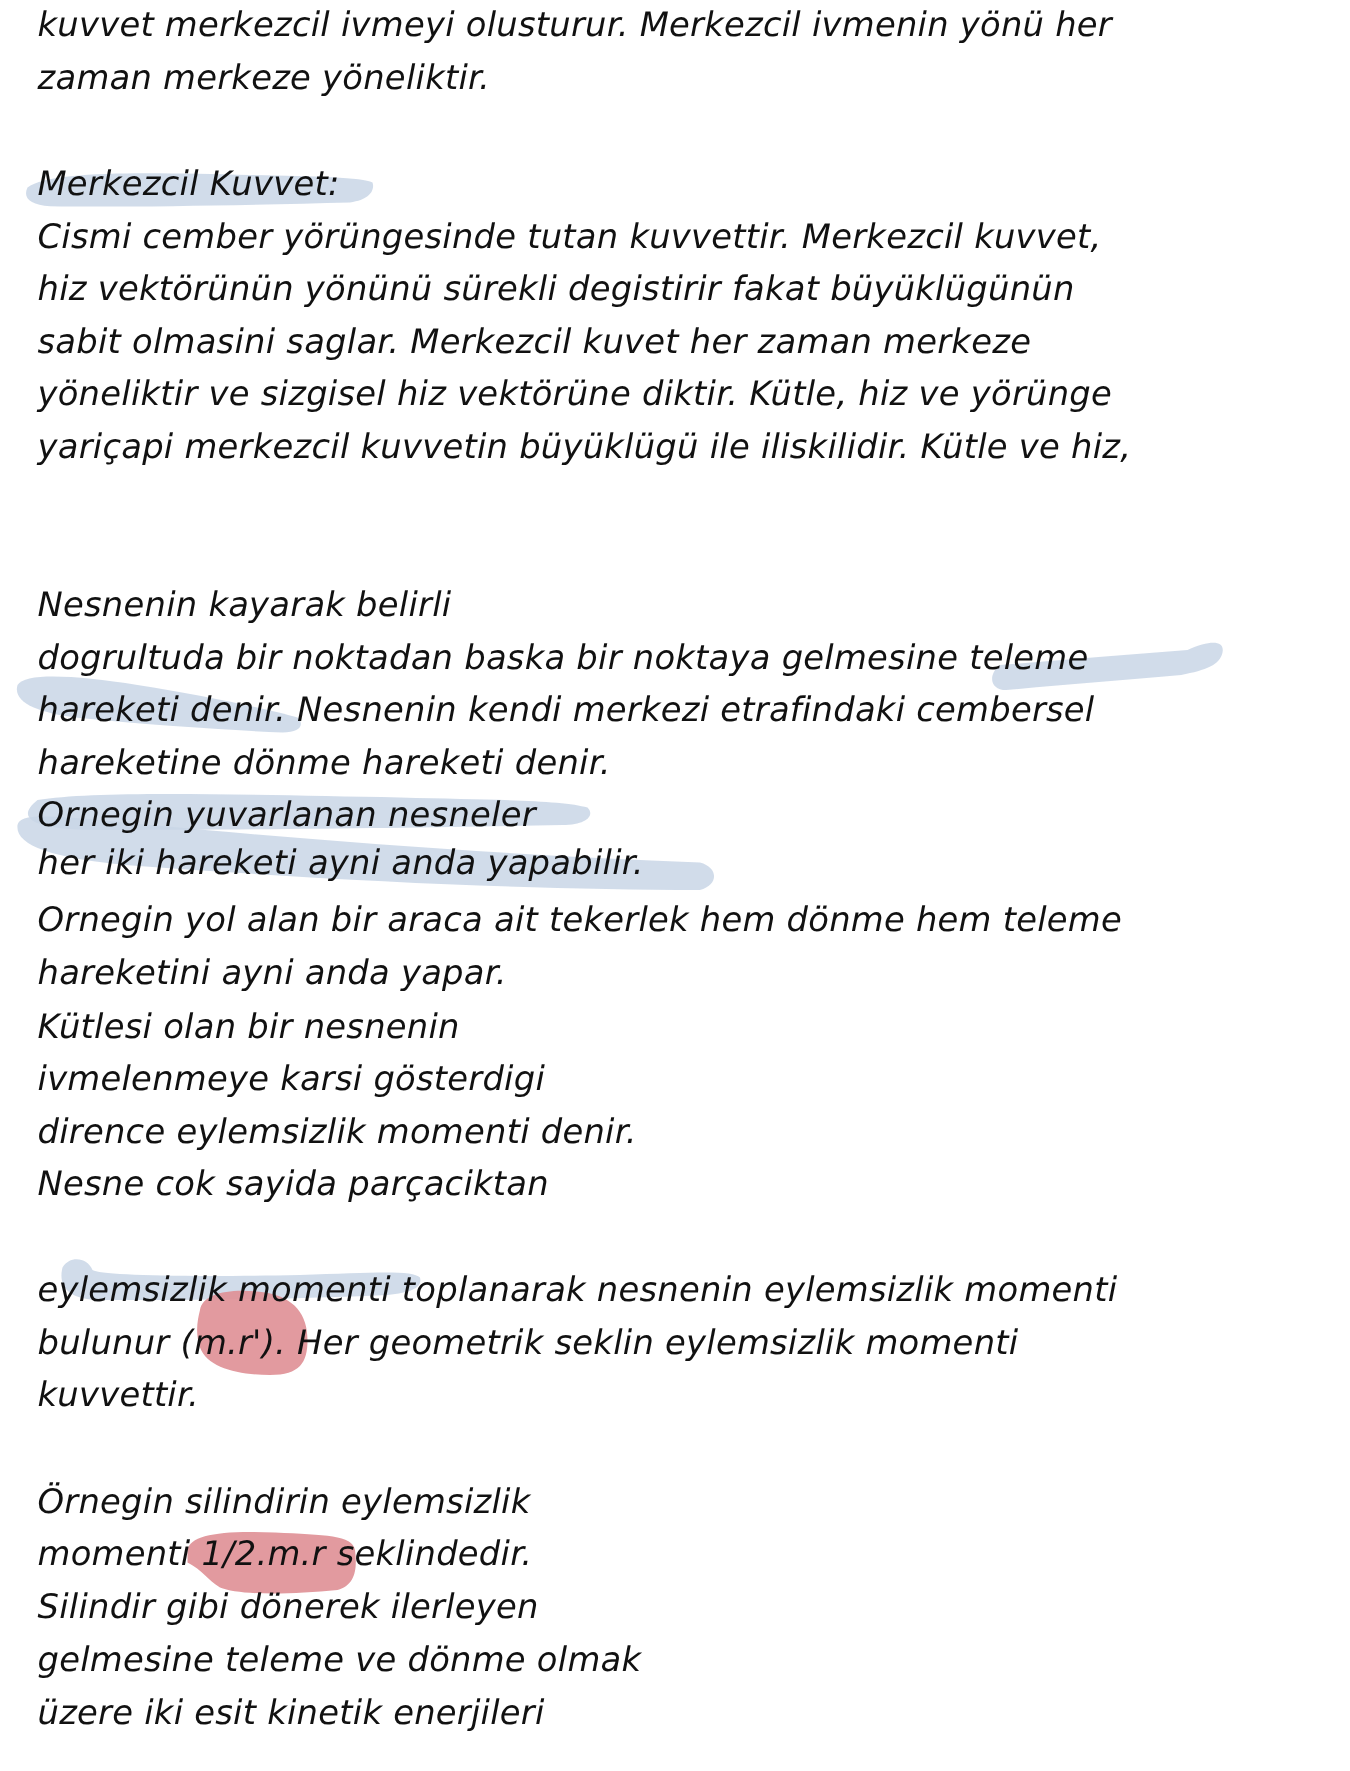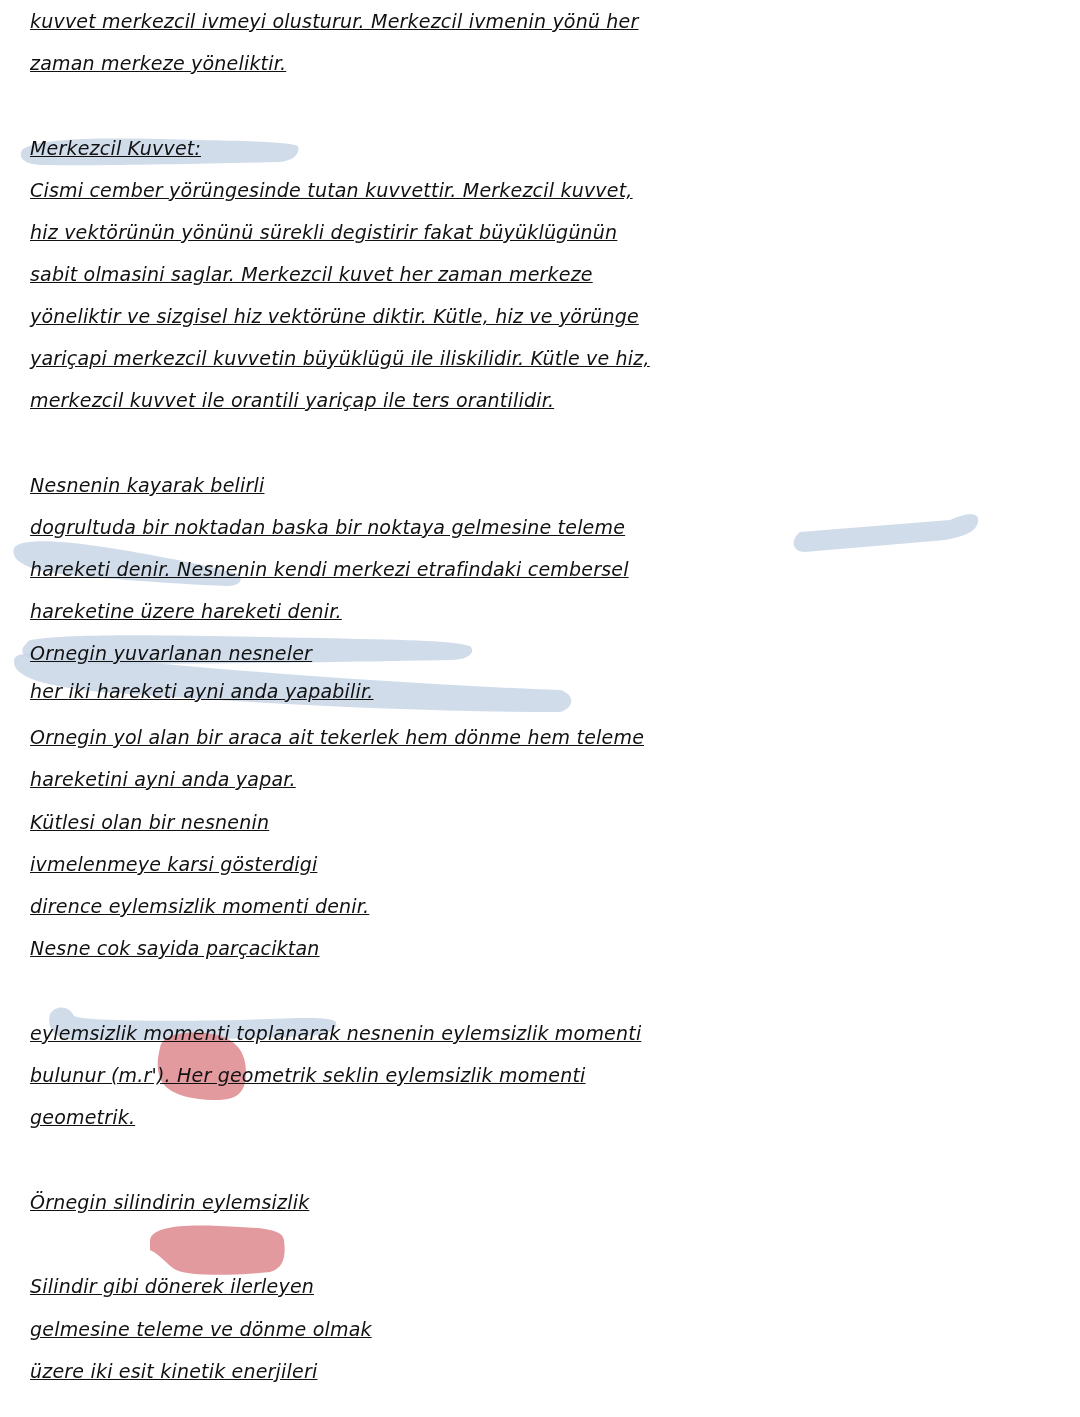--- a/index.html
+++ b/index.html
@@ -24,27 +24,26 @@
     .highlights {
       position: absolute;
       left: 0; top: 0;
       width: 1080px;
       height: 1417px;
       pointer-events: none;
     }
     .line {
       position: absolute;
       left: 30px;
-      font-size: 19px;
+      font-size: 27px;
       font-style: italic;
       letter-spacing: 0.2px;
       white-space: nowrap;
       line-height: 34px;
       height: 34px;
-      text-decoration: underline;
     }
   </style>
 </head>
 <body>
 
 <div class="page">
 
   <svg class="highlights" viewBox="0 0 1080 1417" xmlns="http://www.w3.org/2000/svg">
 
     <path d="M22,150 C40,136 120,138 200,140 C250,141 290,142 298,146 C300,152 296,160 280,162 C200,164 100,166 40,165 C24,164 18,158 22,150 Z" fill="#c9d6e6" opacity="0.85"></path>
@@ -64,34 +63,34 @@
   </svg>
 
   <div class="line" style="top:4px">kuvvet merkezcil ivmeyi olusturur. Merkezcil ivmenin yönü her</div>
   <div class="line" style="top:46px">zaman merkeze yöneliktir.</div>
   <div class="line" style="top:131px">Merkezcil Kuvvet:</div>
   <div class="line" style="top:173px">Cismi cember yörüngesinde tutan kuvvettir. Merkezcil kuvvet,</div>
   <div class="line" style="top:215px">hiz vektörünün yönünü sürekli degistirir fakat büyüklügünün</div>
   <div class="line" style="top:257px">sabit olmasini saglar. Merkezcil kuvet her zaman merkeze</div>
   <div class="line" style="top:299px">yöneliktir ve sizgisel hiz vektörüne diktir. Kütle, hiz ve yörünge</div>
   <div class="line" style="top:341px">yariçapi merkezcil kuvvetin büyüklügü ile iliskilidir. Kütle ve hiz,</div>
-  <div class="line" style="top:383px">merkezcil kuvvet ile orantili yariçap ile ters orantilidir.</div>
   <div class="line" style="top:468px">Nesnenin kayarak belirli</div>
   <div class="line" style="top:510px">dogrultuda bir noktadan baska bir noktaya gelmesine teleme</div>
   <div class="line" style="top:552px">hareketi denir. Nesnenin kendi merkezi etrafindaki cembersel</div>
-  <div class="line" style="top:594px">hareketine üzere hareketi denir.</div>
+  <div class="line" style="top:594px">hareketine dönme hareketi denir.</div>
   <div class="line" style="top:636px">Ornegin yuvarlanan nesneler</div>
   <div class="line" style="top:674px">her iki hareketi ayni anda yapabilir.</div>
   <div class="line" style="top:720px">Ornegin yol alan bir araca ait tekerlek hem dönme hem teleme</div>
   <div class="line" style="top:762px">hareketini ayni anda yapar.</div>
   <div class="line" style="top:805px">Kütlesi olan bir nesnenin</div>
   <div class="line" style="top:847px">ivmelenmeye karsi gösterdigi</div>
   <div class="line" style="top:889px">dirence eylemsizlik momenti denir.</div>
   <div class="line" style="top:931px">Nesne cok sayida parçaciktan</div>
   <div class="line" style="top:1058px">bulunur (m.r'). Her geometrik seklin eylemsizlik momenti</div>
   <div class="line" style="top:1016px">eylemsizlik momenti toplanarak nesnenin eylemsizlik momenti</div>
-  <div class="line" style="top:1100px">geometrik.</div>
+  <div class="line" style="top:1100px">kuvvettir.</div>
   <div class="line" style="top:1185px">Örnegin silindirin eylemsizlik</div>
+  <div class="line" style="top:1227px">momenti 1/2.m.r seklindedir.</div>
   <div class="line" style="top:1269px">Silindir gibi dönerek ilerleyen</div>
   <div class="line" style="top:1312px">gelmesine teleme ve dönme olmak</div>
   <div class="line" style="top:1354px">üzere iki esit kinetik enerjileri</div>
 
 </div>
 
 </body></html>

